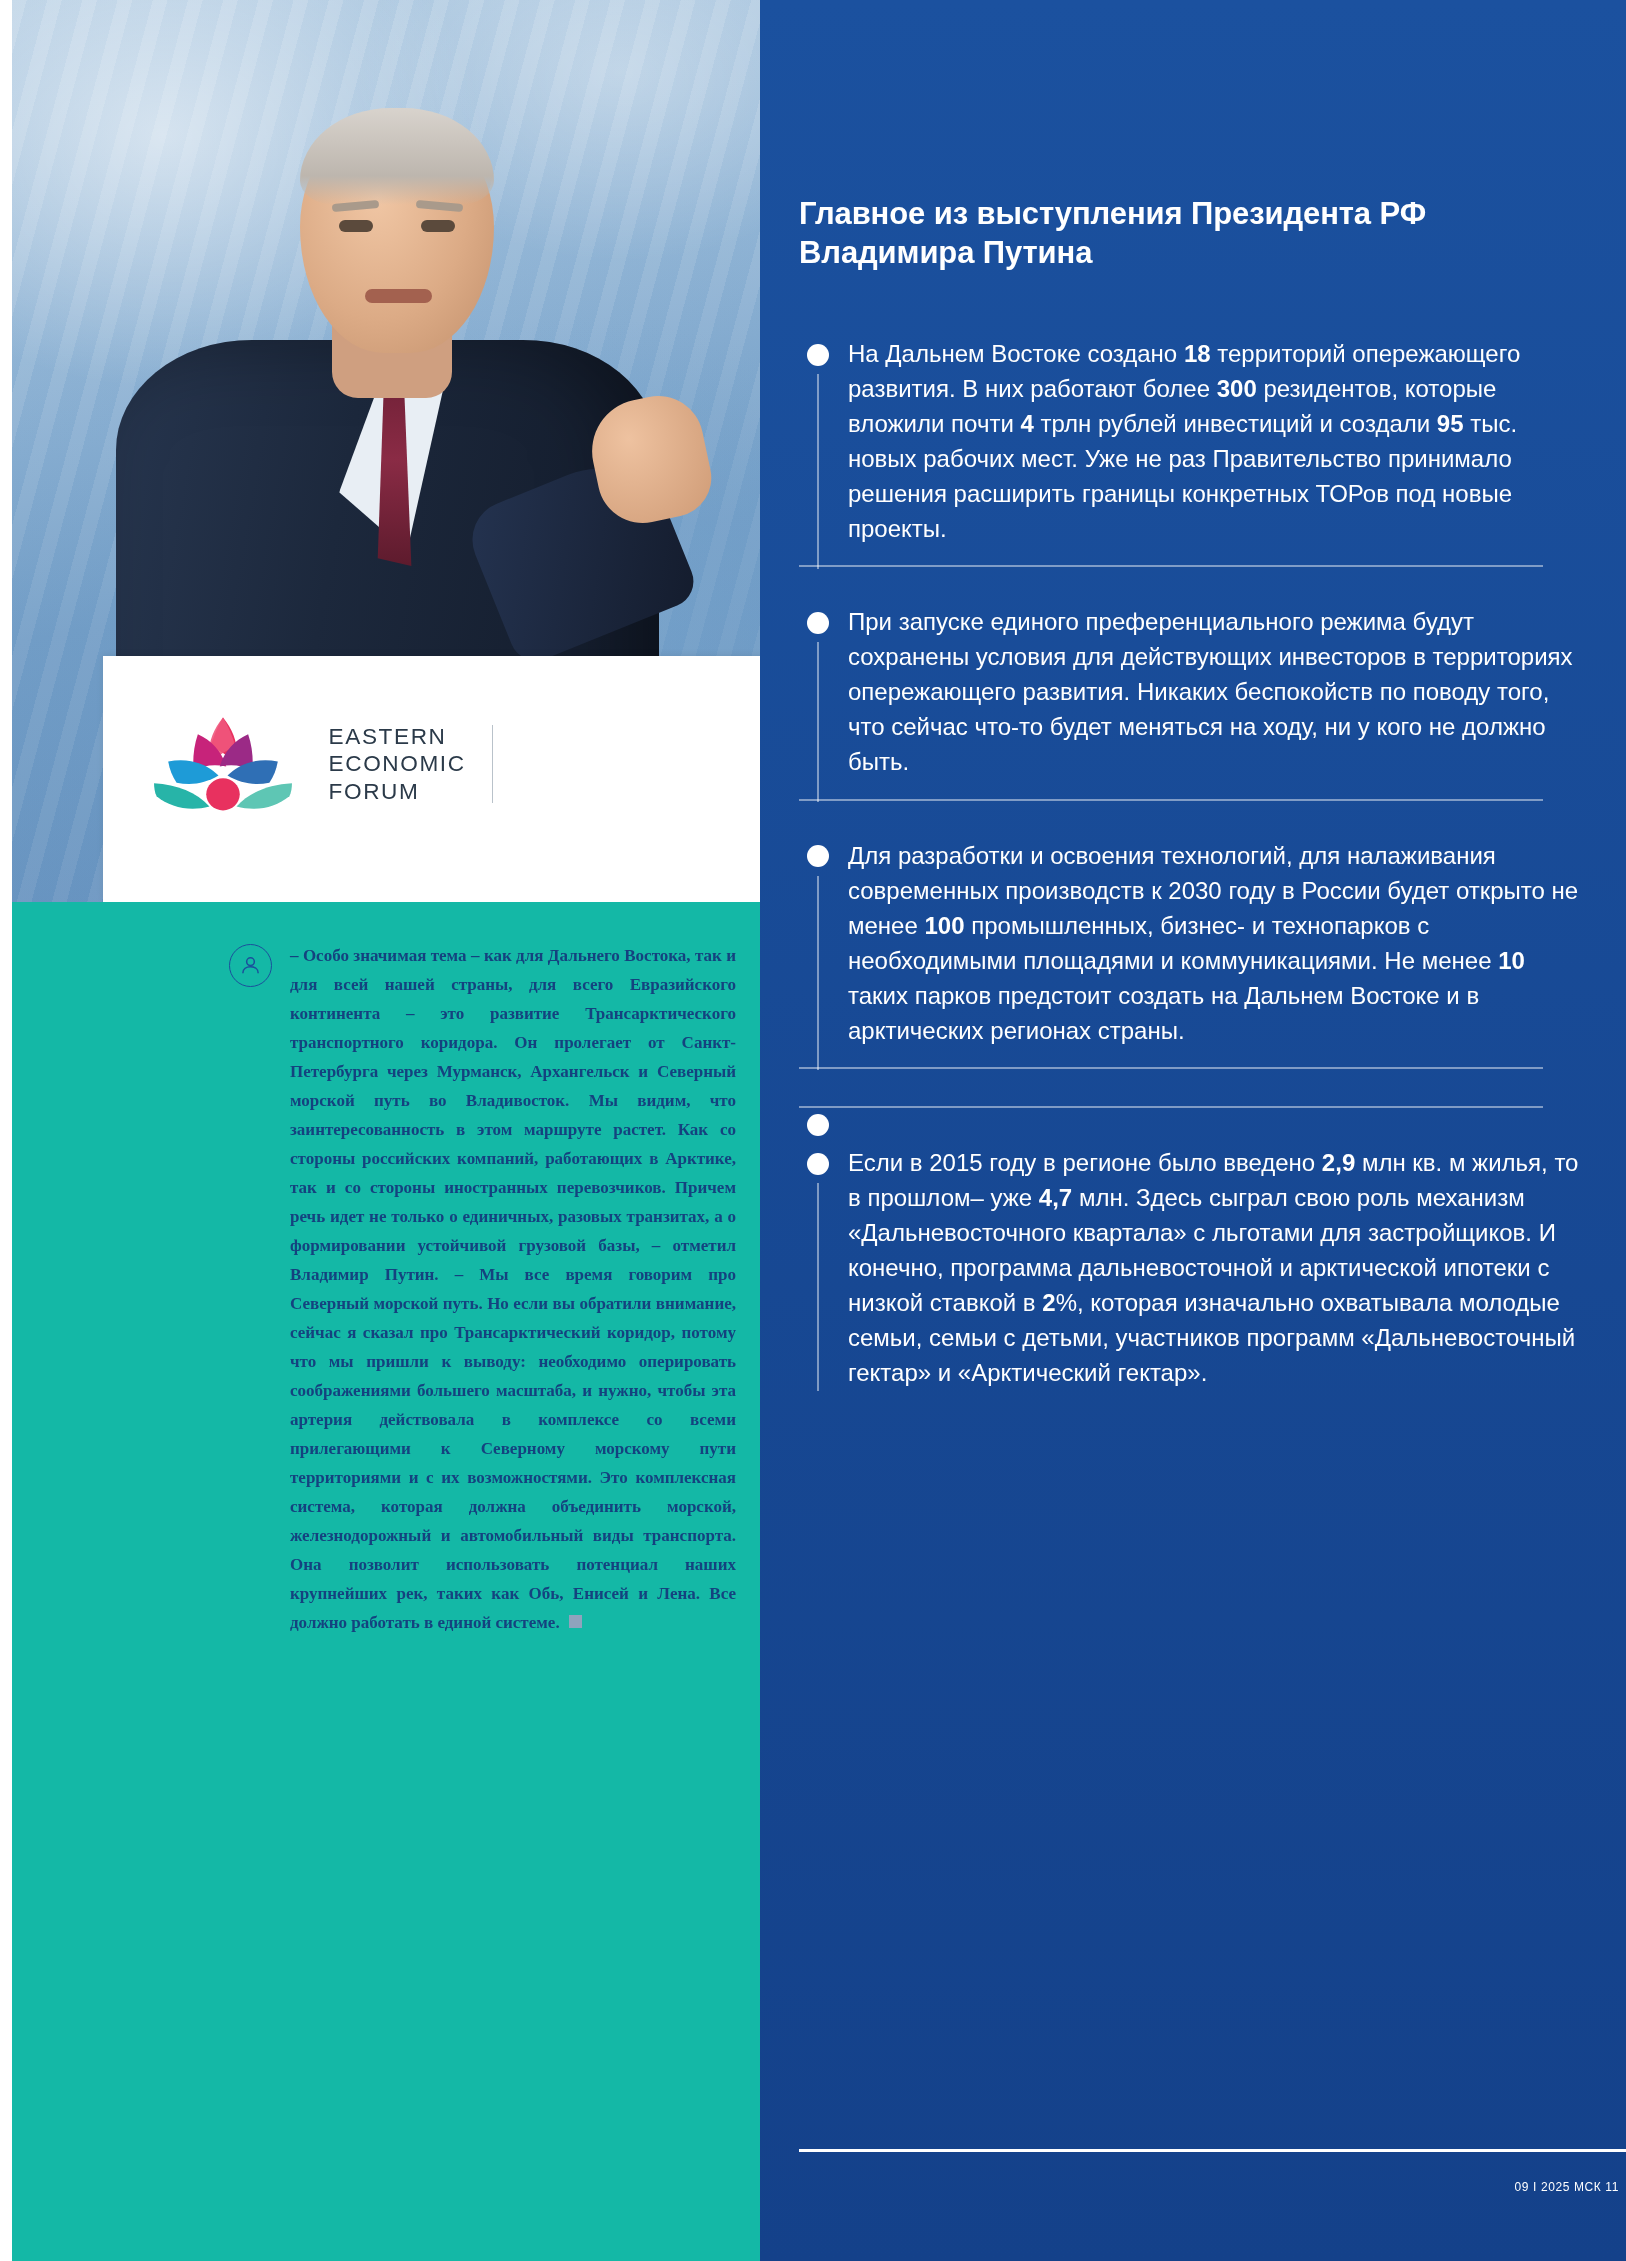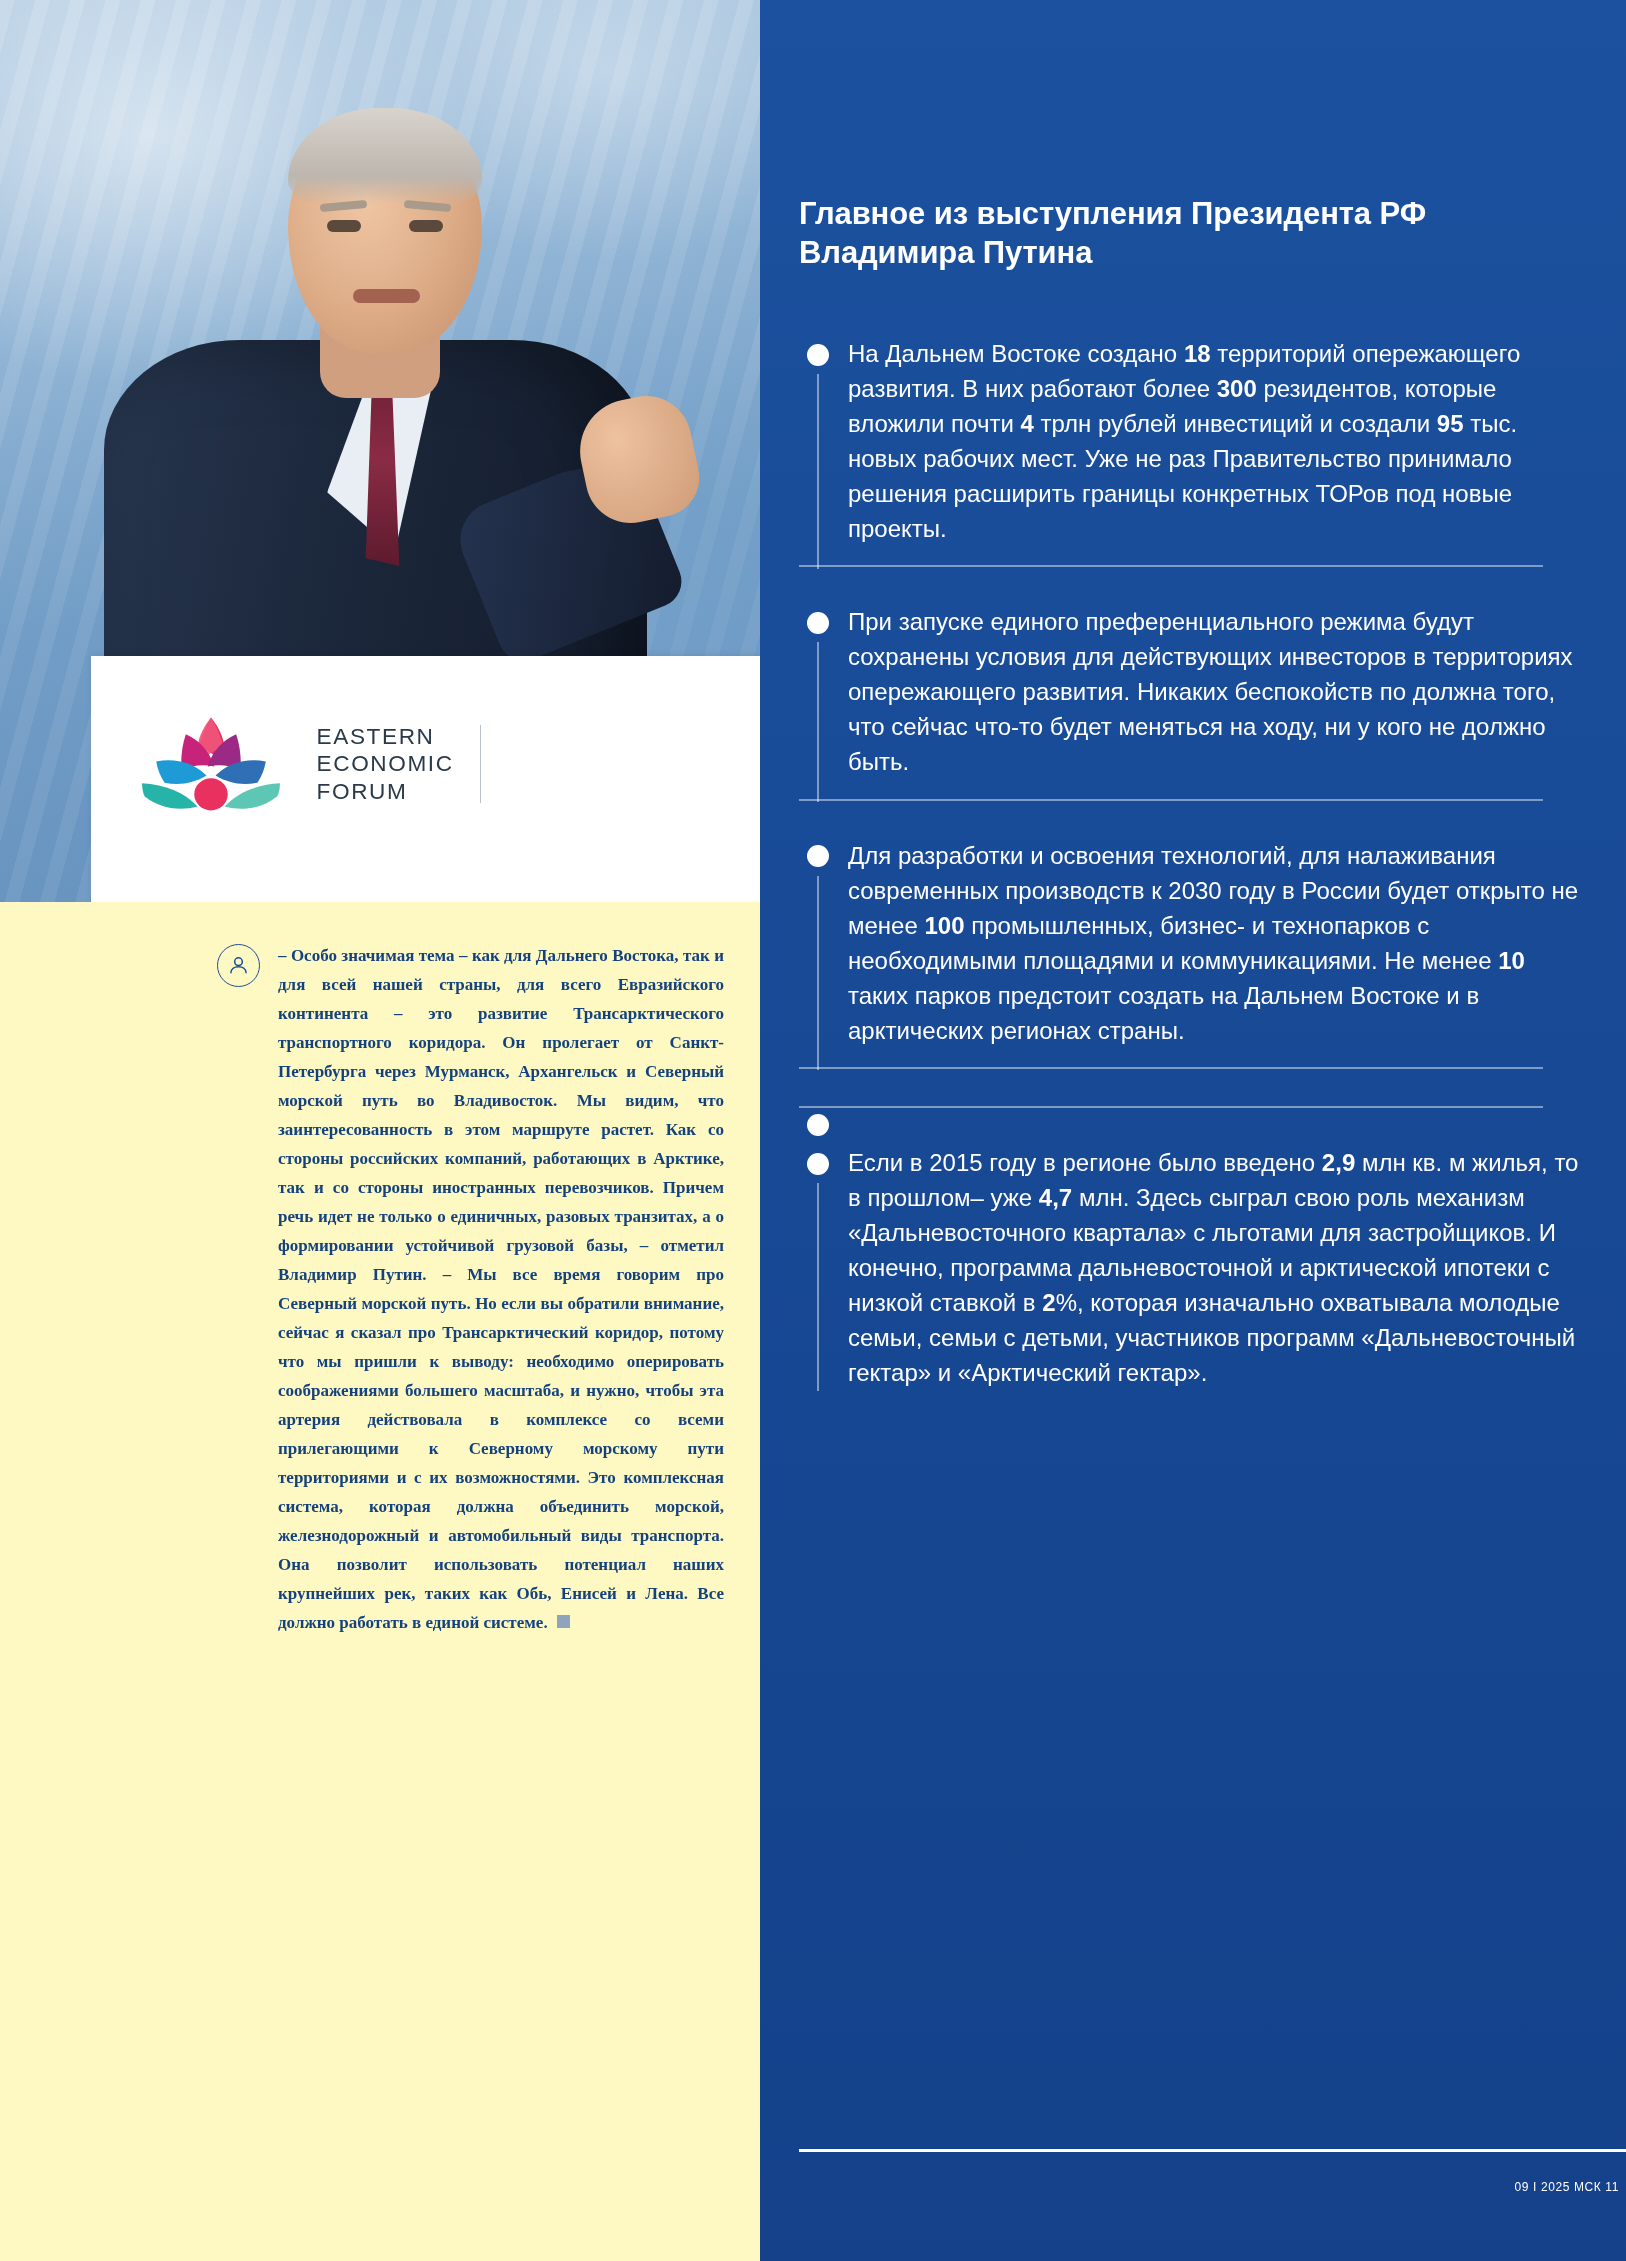--- a/index.html
+++ b/index.html
@@ -11,25 +11,25 @@
     width: 1627px;
     height: 2261px;
     position: relative;
     font-family: "Liberation Sans", sans-serif;
     overflow: hidden;
   }
 
   
   .left-col {
     position: absolute;
-    left: 0;
+    left: 12px;
     top: 0;
     width: 760px;
     height: 2261px;
-    background: #fef9c3;
+    background: #14b8a6;
   }
 
   
   .photo {
     position: absolute;
     left: 0;
     top: 0;
     width: 760px;
     height: 902px;
     overflow: hidden;
@@ -405,21 +405,21 @@
 
 <div class="right-col">
   <div class="right-title">Главное из выступления Президента РФ Владимира Путина</div>
 
   <div class="bullets">
     <div class="bullet">
       <div class="bullet-text">На Дальнем Востоке создано <b>18</b> территорий опережающего развития. В них работают более <b>300</b> резидентов, которые вложили почти <b>4</b> трлн рублей инвестиций и создали <b>95</b> тыс. новых рабочих мест. Уже не раз Правительство принимало решения расширить границы конкретных ТОРов под новые проекты.</div>
       <div class="bullet-rule"></div>
     </div>
     <div class="bullet">
-      <div class="bullet-text">При запуске единого преференциального режима будут сохранены условия для действующих инвесторов в территориях опережающего развития. Никаких беспокойств по должна того, что сейчас что-то будет меняться на ходу, ни у кого не должно быть.</div>
+      <div class="bullet-text">При запуске единого преференциального режима будут сохранены условия для действующих инвесторов в территориях опережающего развития. Никаких беспокойств по поводу того, что сейчас что-то будет меняться на ходу, ни у кого не должно быть.</div>
       <div class="bullet-rule"></div>
     </div>
     <div class="bullet">
       <div class="bullet-text">Для разработки и освоения технологий, для налаживания современных производств к 2030 году в России будет открыто не менее <b>100</b> промышленных, бизнес- и технопарков с необходимыми площадями и коммуникациями. Не менее <b>10</b> таких парков предстоит создать на Дальнем Востоке и в арктических регионах страны.</div>
       <div class="bullet-rule"></div>
     </div>
     <div class="bullet">
       <div class="bullet-rule"></div>
     </div>
     <div class="bullet">

